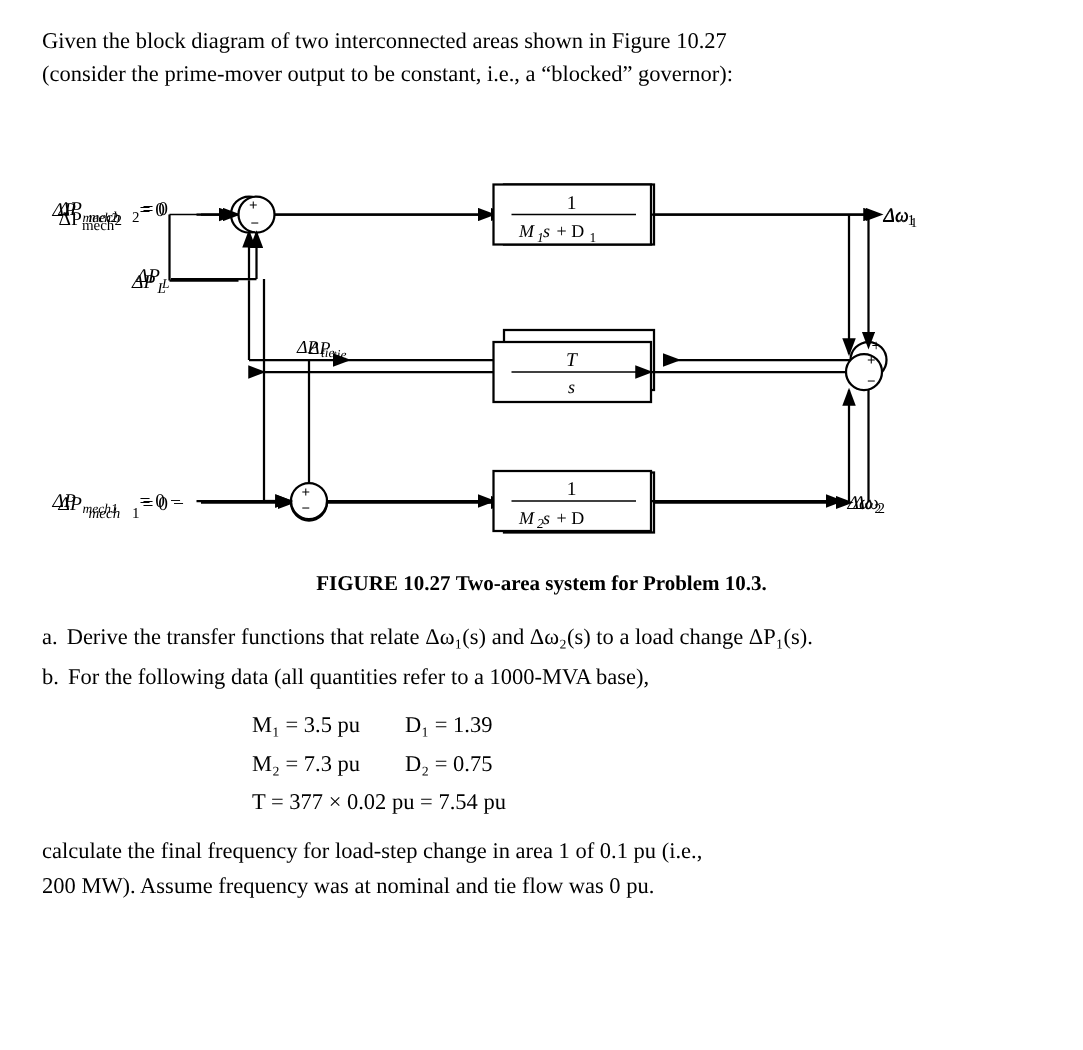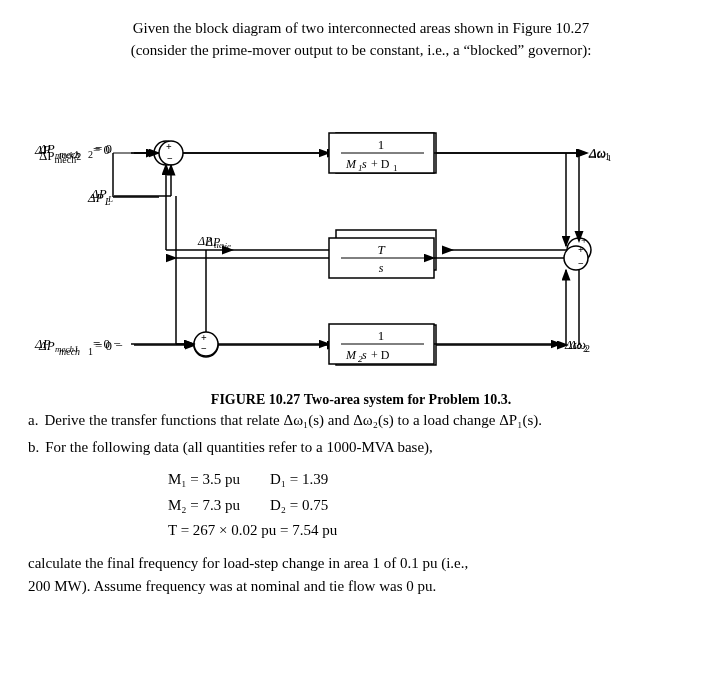--- a/index.html
+++ b/index.html
@@ -6,35 +6,34 @@
     body {
       background: #fff;
       font-family: 'Times New Roman', Times, serif;
       font-size: 15px;
       color: #000;
       width: 722px;
       min-height: 700px;
       padding: 18px 28px 18px 28px;
     }
     .intro-text {
-      margin-bottom: 28px;
+      margin-bottom: 18px;
       line-height: 1.45;
-      text-align: center;
     }
     .diagram-container {
       width: 100%;
       display: flex;
       flex-direction: column;
       align-items: center;
       margin-bottom: 6px;
     }
     .figure-caption {
       text-align: center;
       font-size: 14px;
-      margin-bottom: 1px;
+      margin-bottom: 16px;
       margin-top: 4px;
     }
     .figure-caption span {
       font-weight: bold;
     }
     .problem-text {
       line-height: 1.55;
     }
     .problem-text .part {
       margin-bottom: 4px;
@@ -298,20 +297,20 @@
 <div class="equations">
   <div class="eq-line">
     <span>M₁ = 3.5 pu</span>
     <span>D₁ = 1.39</span>
   </div>
   <div class="eq-line">
     <span>M₂ = 7.3 pu</span>
     <span>D₂ = 0.75</span>
   </div>
   <div class="eq-line">
-    <span>T = 267 × 0.02 pu = 7.54 pu</span>
+    <span>T = 377 × 0.02 pu = 7.54 pu</span>
   </div>
 </div>
 
 <div class="final-text">
   <span>calculate the final frequency for load-step change in area 1 of 0.1 pu (i.e.,</span><br>
   <span>200 MW). Assume frequency was at nominal and tie flow was 0 pu.</span>
 </div>
 
 </body></html>

